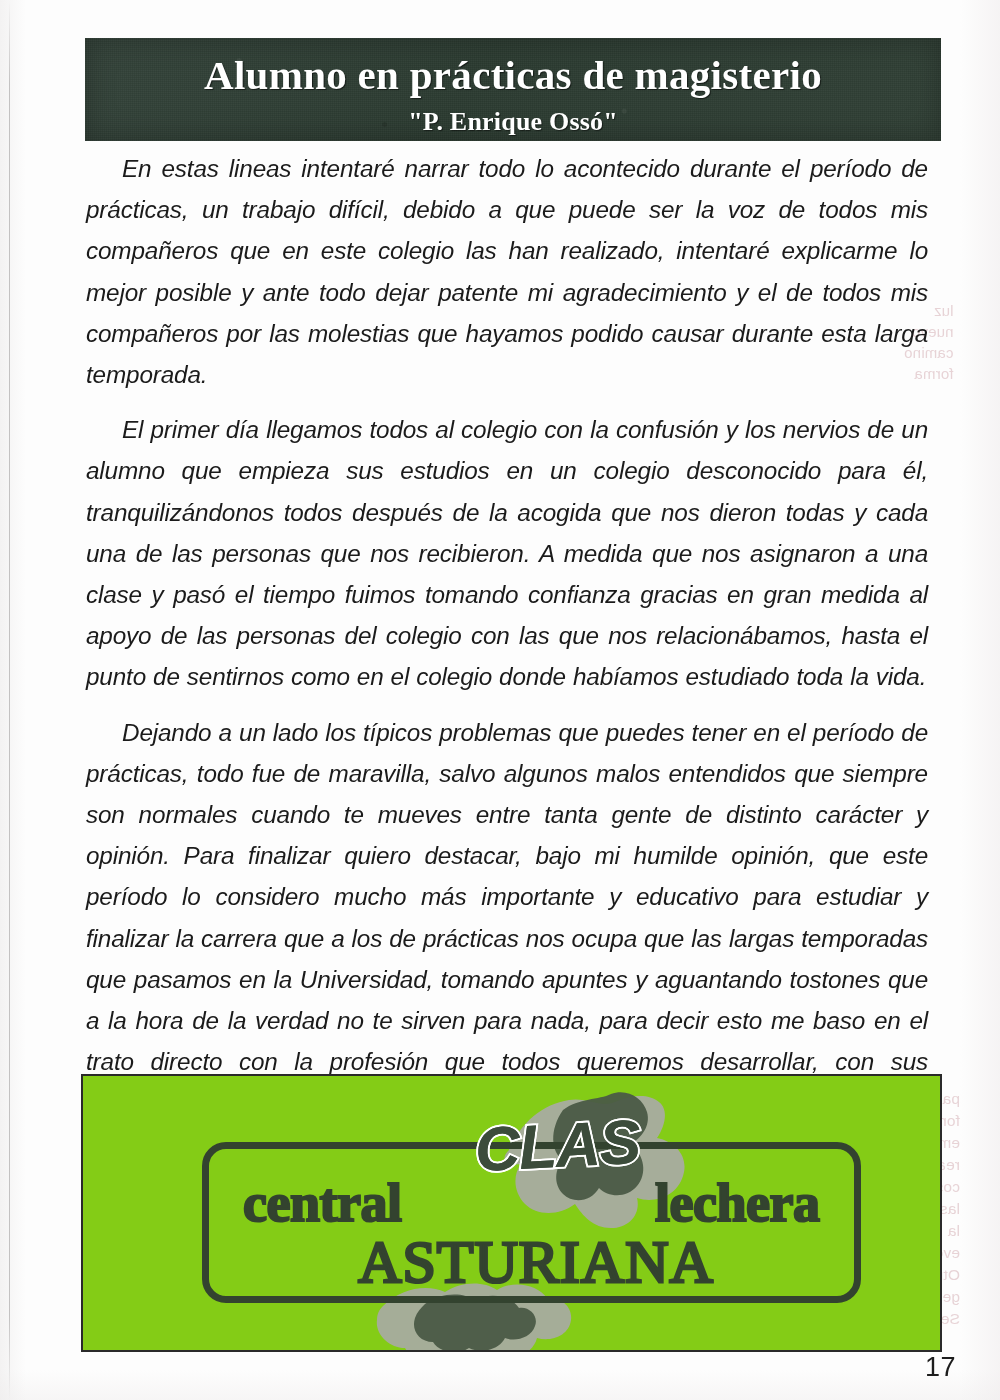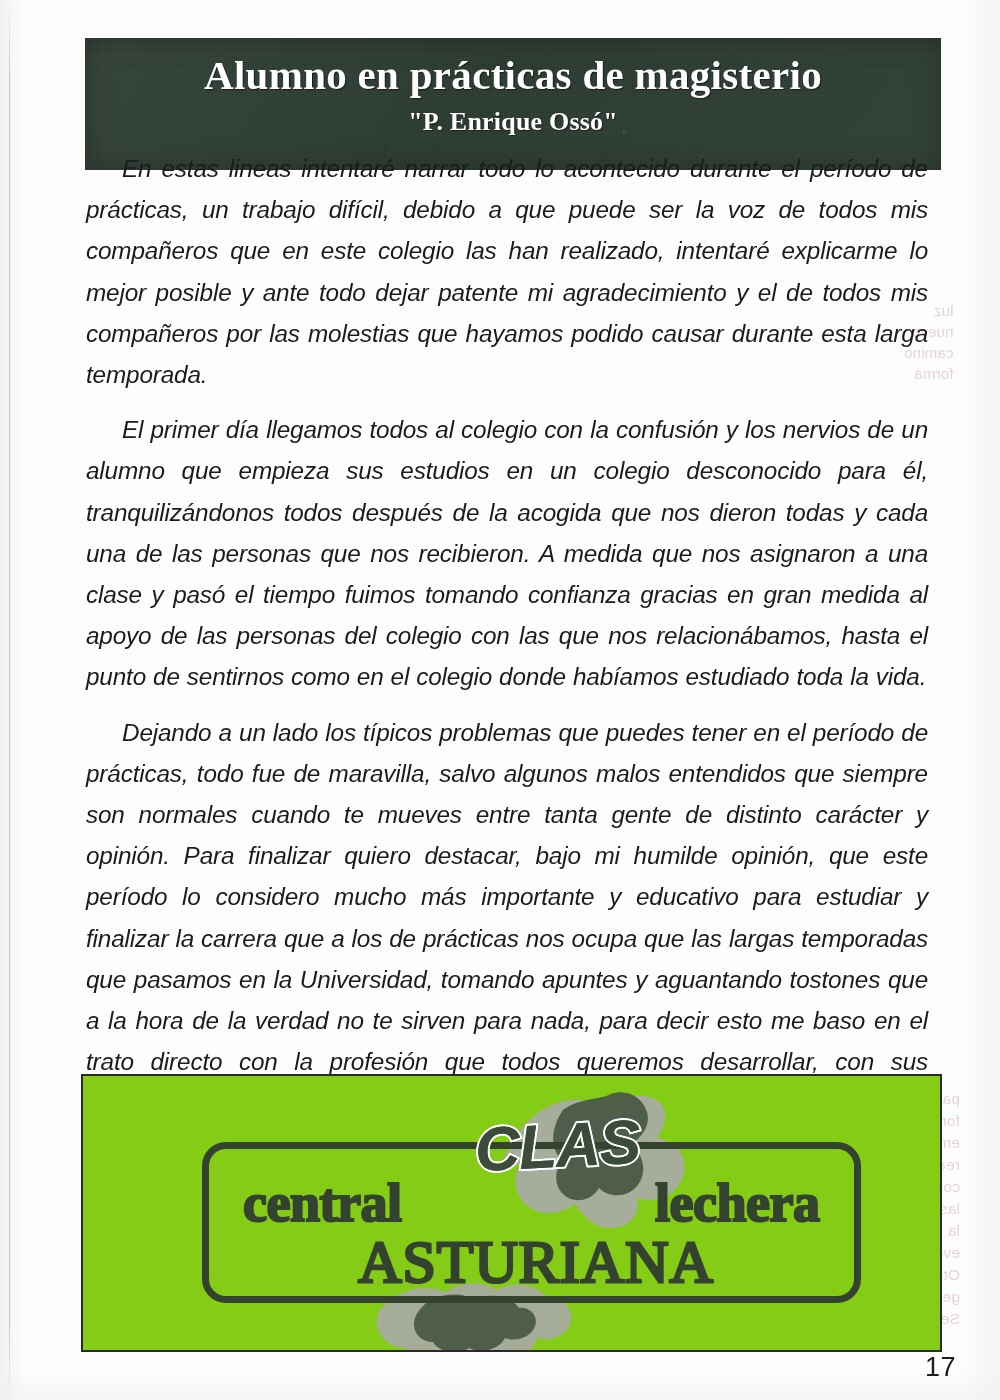--- a/index.html
+++ b/index.html
@@ -53,21 +53,21 @@
   }
   .bleed-a { right: 46px; top: 300px; }
   .bleed-b { right: 40px; top: 1088px; font-size: 15.5px; line-height: 22px; }
 
   
   .banner {
     position: absolute;
     left: 85px;
     top: 38px;
     width: 856px;
-    height: 132px;
+    height: 103px;
     background:
       radial-gradient(circle at 18% 22%, rgba(255,255,255,.055) 0 2px, rgba(0,0,0,0) 3px),
       radial-gradient(circle at 63% 71%, rgba(255,255,255,.05) 0 2px, rgba(0,0,0,0) 3px),
       radial-gradient(circle at 81% 33%, rgba(0,0,0,.16) 0 2px, rgba(0,0,0,0) 3px),
       radial-gradient(circle at 35% 84%, rgba(0,0,0,.14) 0 2px, rgba(0,0,0,0) 3px),
       linear-gradient(125deg, #34433a 0%, #2c3b31 45%, #314036 100%);
     box-shadow: inset 0 0 30px rgba(0,0,0,.28);
     overflow: hidden;
   }
   .banner::after {

